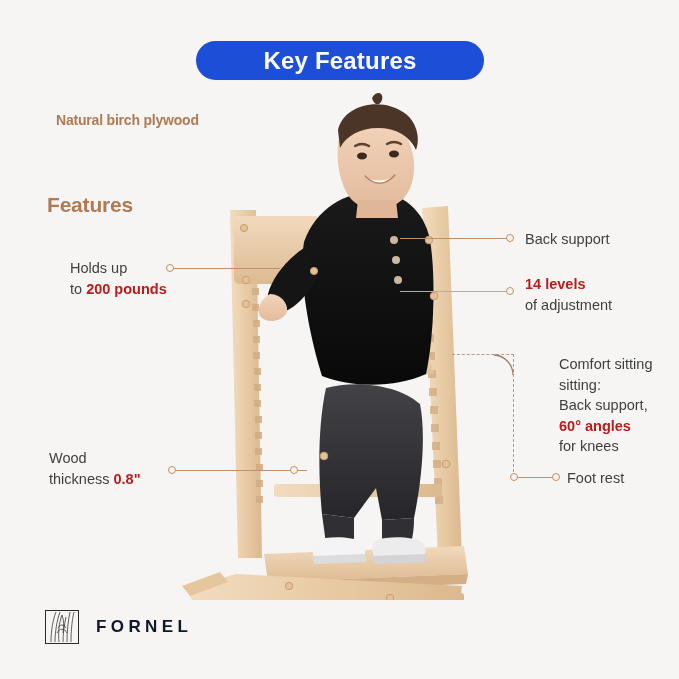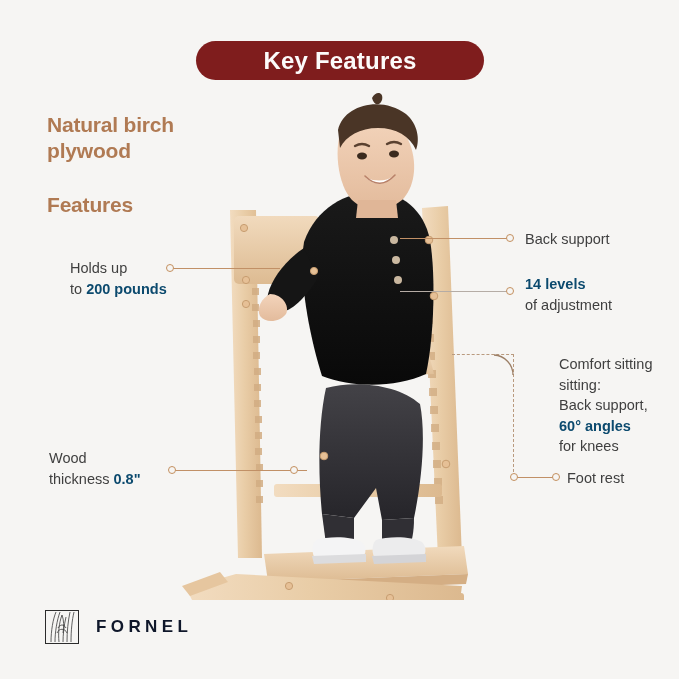--- a/index.html
+++ b/index.html
@@ -7,38 +7,38 @@
     width:679px;height:679px;
     background:#f6f5f3;
     font-family:"Liberation Sans", sans-serif;
     overflow:hidden;
   }
   #stage{position:relative;width:679px;height:679px;}
 
   
   .pill{
     position:absolute;left:196px;top:41px;width:288px;height:39px;
-    background:#7f1d1d;border-radius:20px;
+    background:#1d4ed8;border-radius:20px;
     display:flex;align-items:center;justify-content:center;
   }
   .pill span{
     color:#fcfbfa;font-size:24px;font-weight:bold;letter-spacing:.2px;
   }
 
   
   .heading{
     position:absolute;color:#b07a53;font-weight:bold;line-height:1.22;
     letter-spacing:-.2px;
   }
-  #h-birch{left:47px;top:112px;width:190px;font-size:21px;}
+  #h-birch{left:56px;top:112px;width:190px;font-size:14px;}
   #h-cert {left:47px;top:192px;width:190px;font-size:21px;}
 
   
   .callout{position:absolute;font-size:14.5px;line-height:1.42;color:#3f3f3f;}
-  .callout b{color:#0c4a6e;font-weight:bold;}
+  .callout b{color:#b91c1c;font-weight:bold;}
   .callout.r{text-align:left;}
   .callout.l{text-align:left;}
 
   #c-holds {left:49px;top:258px;width:170px;margin-left:21px;}
   #c-wood  {left:49px;top:448px;width:175px;}
   #c-back  {left:525px;top:229px;width:150px;}
   #c-levels{left:525px;top:274px;width:150px;}
   #c-comfort{left:525px;top:354px;width:152px;margin-left:34px;}
   #c-foot  {left:567px;top:468px;width:120px;}
 

